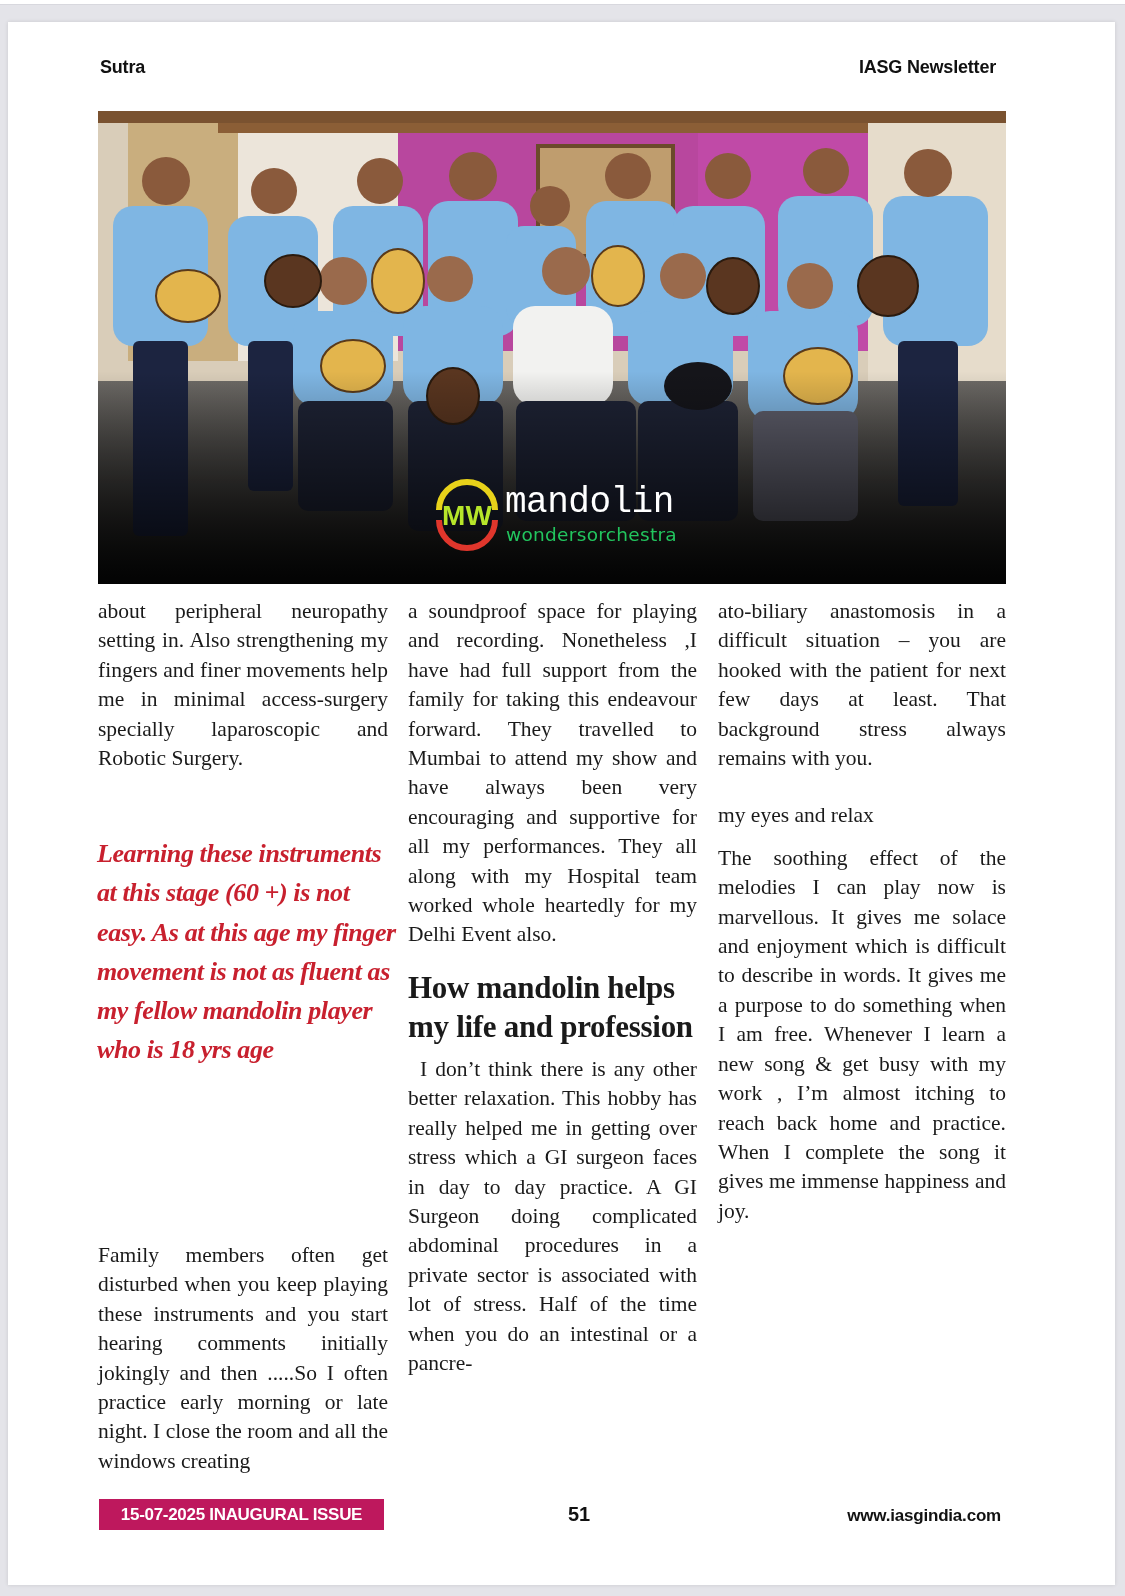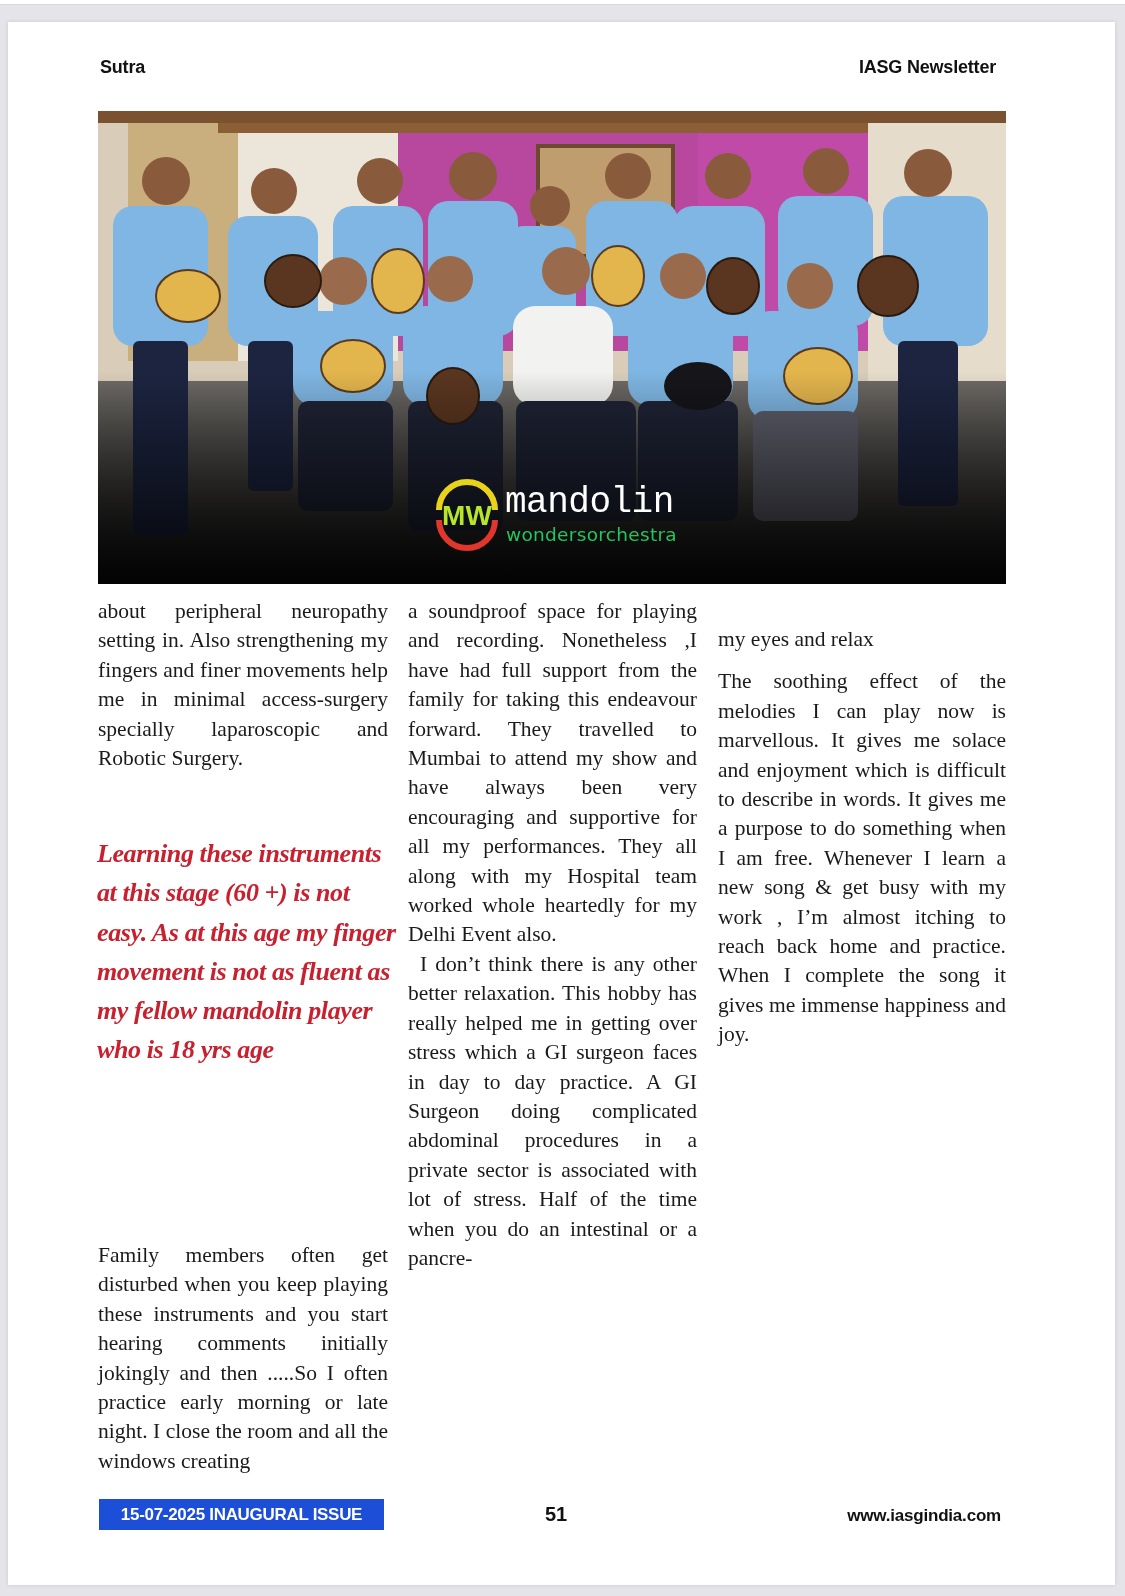--- a/index.html
+++ b/index.html
@@ -51,27 +51,27 @@
     font-size: 26px; line-height: 39.3px; letter-spacing: -0.4px;
   }
   .subhead {
     font-weight: bold; font-size: 31px; line-height: 39.5px; color: #1a1a1a;
     text-align: left; margin: 0;
     letter-spacing: -0.3px;
   }
 
   .footer-badge {
     position: absolute; left: 99px; top: 1499px; width: 285px; height: 31px;
-    background: #1d4ed8; color: #fff;
+    background: #be185d; color: #fff;
     font-family: "Liberation Sans", "DejaVu Sans", sans-serif;
     font-weight: bold; font-size: 17px; line-height: 31px;
     text-align: center; letter-spacing: -0.3px;
   }
   .page-num {
-    position: absolute; left: 545px; top: 1503px;
+    position: absolute; left: 568px; top: 1503px;
     font-family: "Liberation Sans", "DejaVu Sans", sans-serif;
     font-weight: bold; font-size: 20px; color: #111;
   }
   .website {
     position: absolute; right: 124px; top: 1506px;
     font-family: "Liberation Sans", "DejaVu Sans", sans-serif;
     font-weight: bold; font-size: 17px; color: #111;
     letter-spacing: -0.2px;
   }
 </style>
@@ -191,23 +191,25 @@
 <div class="col col1" style="top:597px;">
   <p>about peripheral neuropathy setting in. Also strengthening my fingers and finer movements help me in minimal access-surgery specially laparoscopic and Robotic Surgery.</p>
 </div>
 <div class="pullquote">Learning these instruments at this stage (60 +) is not easy. As at this age my finger movement is not as fluent as my fellow mandolin player who is 18 yrs age</div>
 <div class="col col1" style="top:1241px;">
   <p>Family members often get disturbed when you keep playing these instruments and you start hearing comments initially jokingly and then .....So I often practice early morning or late night. I close the room and all the windows creating</p>
 </div>
 
 <div class="col col2" style="top:597px;">
   <p>a soundproof space for playing and recording. Nonetheless ,I have had full support from the family for taking this endeavour forward. They travelled to Mumbai to attend my show and have always been very encouraging and supportive for all my performances. They all along with my Hospital team worked whole heartedly for my Delhi Event also.</p>
+  <h2 class="subhead" style="margin-top:18px;margin-bottom:8px;">How mandolin helps my life and profession</h2>
   <p style="text-indent:12px;">I don’t think there is any other better relaxation. This hobby has really helped me in getting over stress which a GI surgeon faces in day to day practice. A GI Surgeon doing complicated abdominal procedures in a private sector is associated with lot of stress. Half of the time when you do an intestinal or a pancre-</p>
 </div>
 
 <div class="col col3" style="top:597px;">
+  <p>ato-biliary anastomosis in a difficult situation – you are hooked with the patient for next few days at least. That background stress always remains with you.</p>
   <p style="margin-top:28px;">my eyes and relax</p>
   <p style="margin-top:13px;">The soothing effect of the melodies I can play now is marvellous. It gives me solace and enjoyment which is difficult to describe in words. It gives me a purpose to do something when I am free. Whenever I learn a new song &amp; get busy with my work , I’m almost itching to reach back home and practice. When I complete the song it gives me immense happiness and joy.</p>
 </div>
 
 <div class="footer-badge">15-07-2025 INAUGURAL ISSUE</div>
 <div class="page-num">51</div>
 <div class="website">www.iasgindia.com</div>
 
 </body></html>

